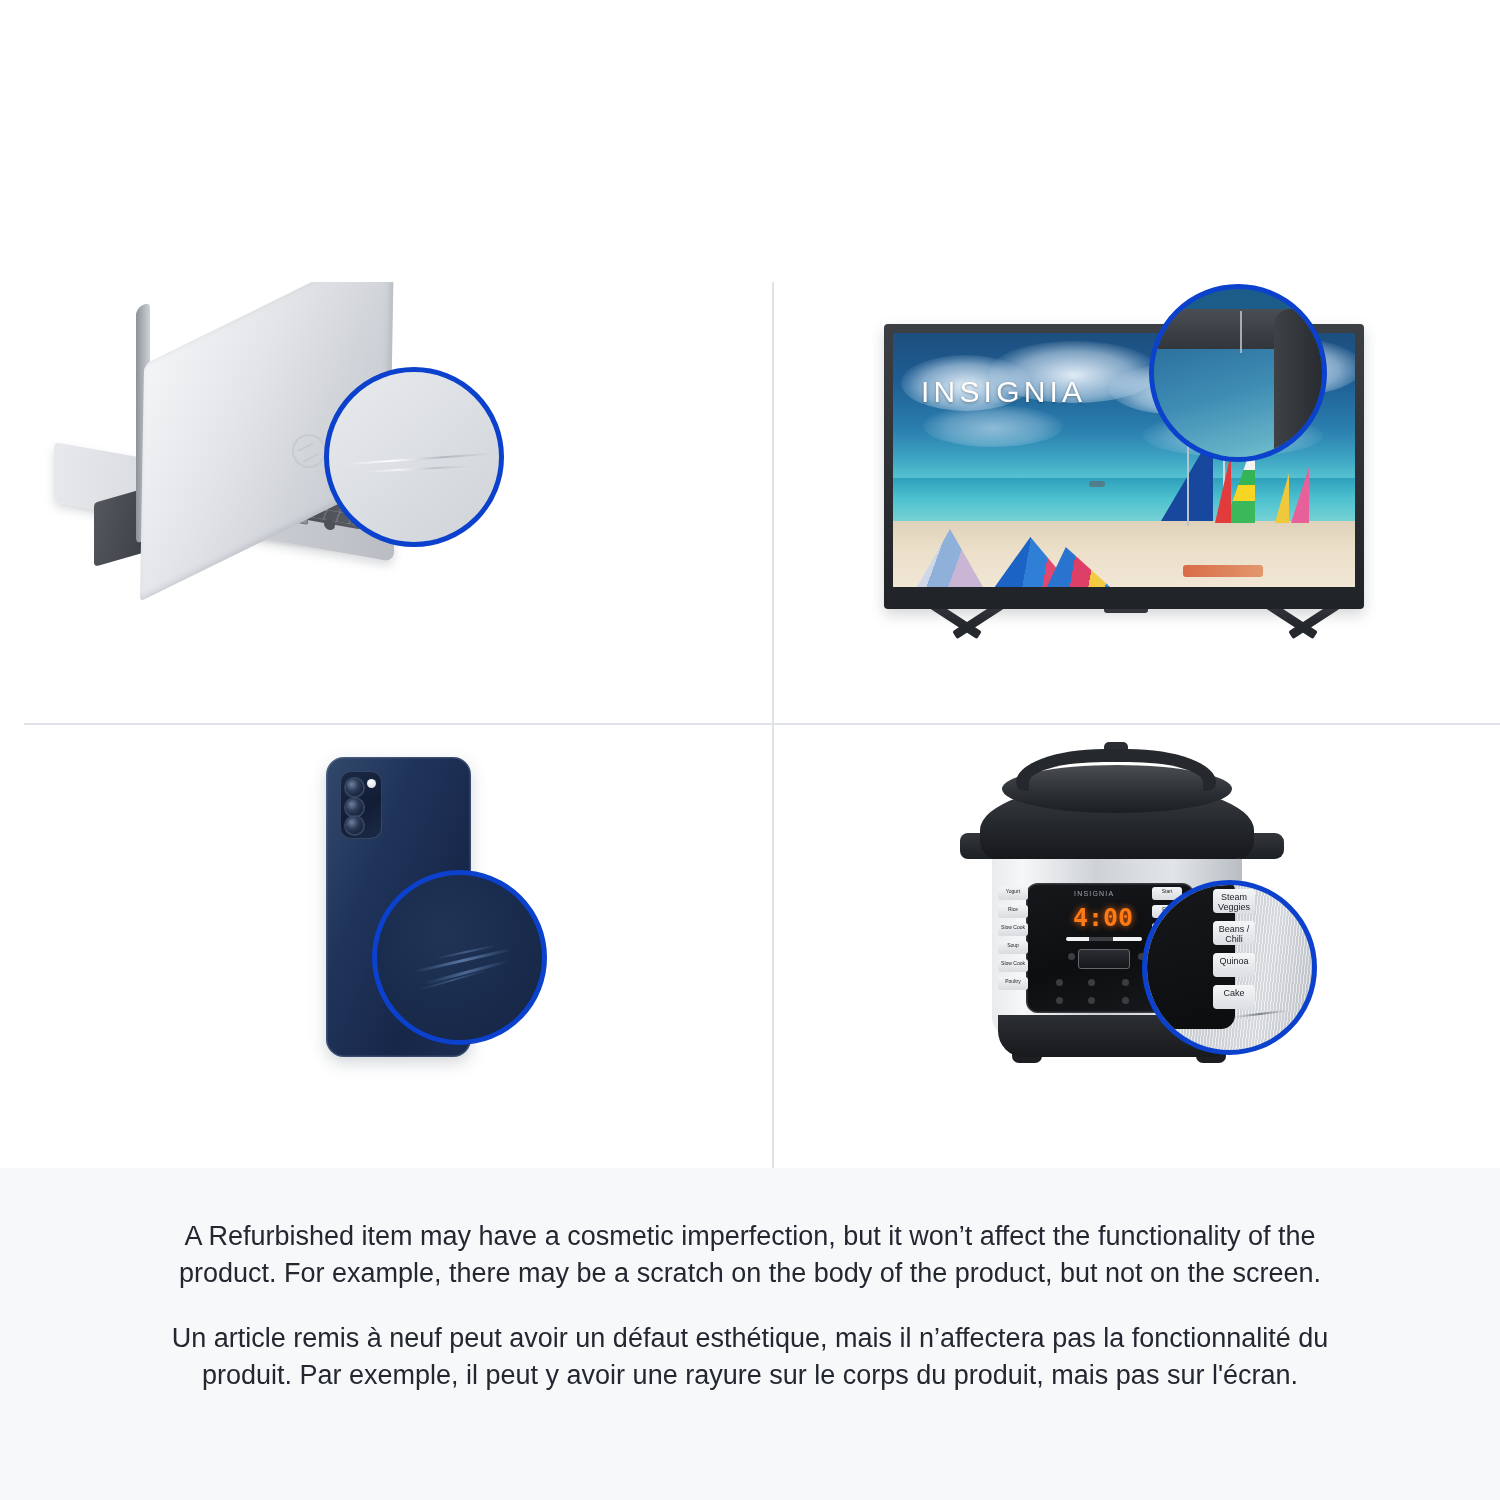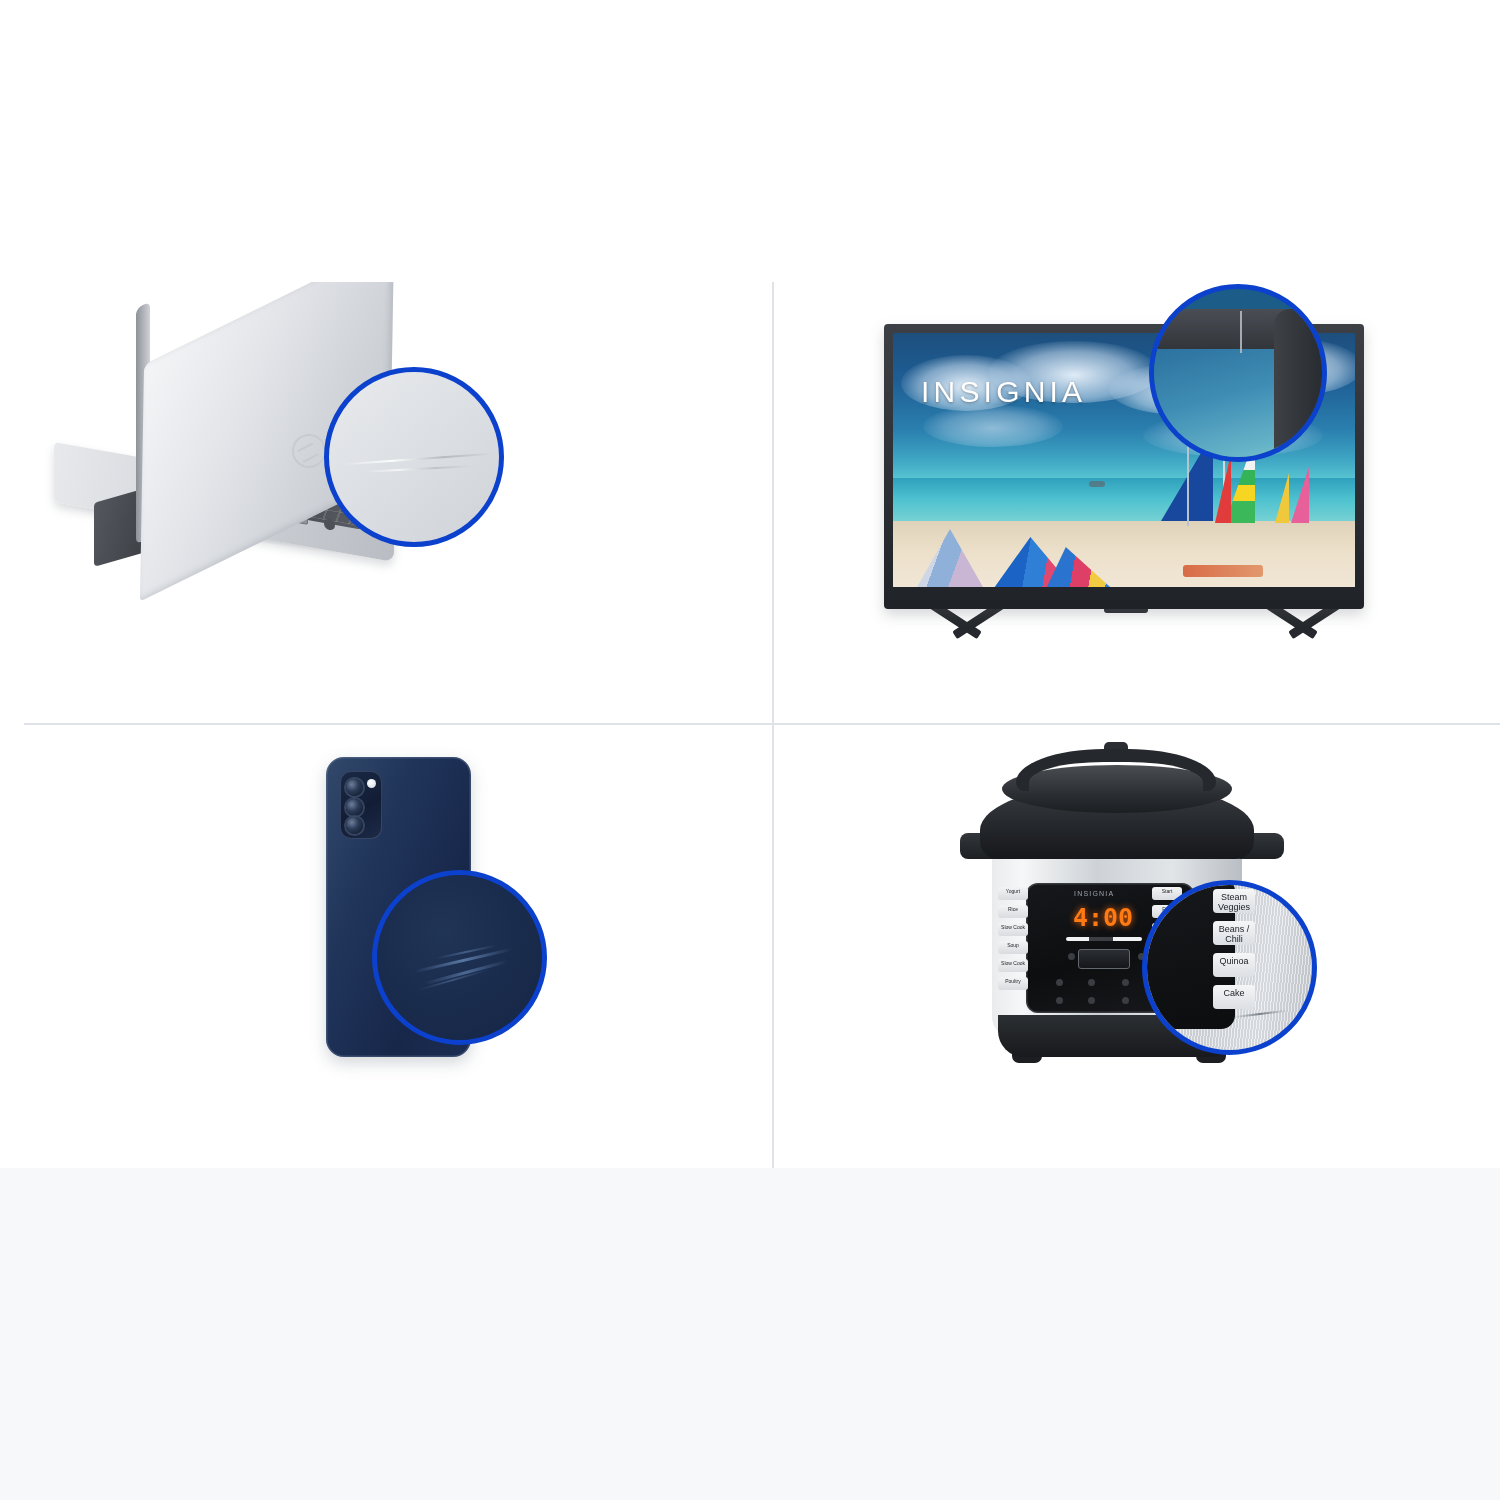--- a/index.html
+++ b/index.html
@@ -661,13 +661,15 @@
         <div id="cooker-mag-scratch"></div>
       </div>
     </div>
   </div>
 
   <div class="divider-v"></div>
   <div class="divider-h"></div>
 </div>
 
 <div id="footer">
+  <p class="footer-para">A Refurbished item may have a cosmetic imperfection, but it won’t affect the functionality of the product. For example, there may be a scratch on the body of the product, but not on the screen.</p>
+  <p class="footer-para">Un article remis à neuf peut avoir un défaut esthétique, mais il n’affectera pas la fonctionnalité du produit. Par exemple, il peut y avoir une rayure sur le corps du produit, mais pas sur l'écran.</p>
 </div>
 
 </body></html>

